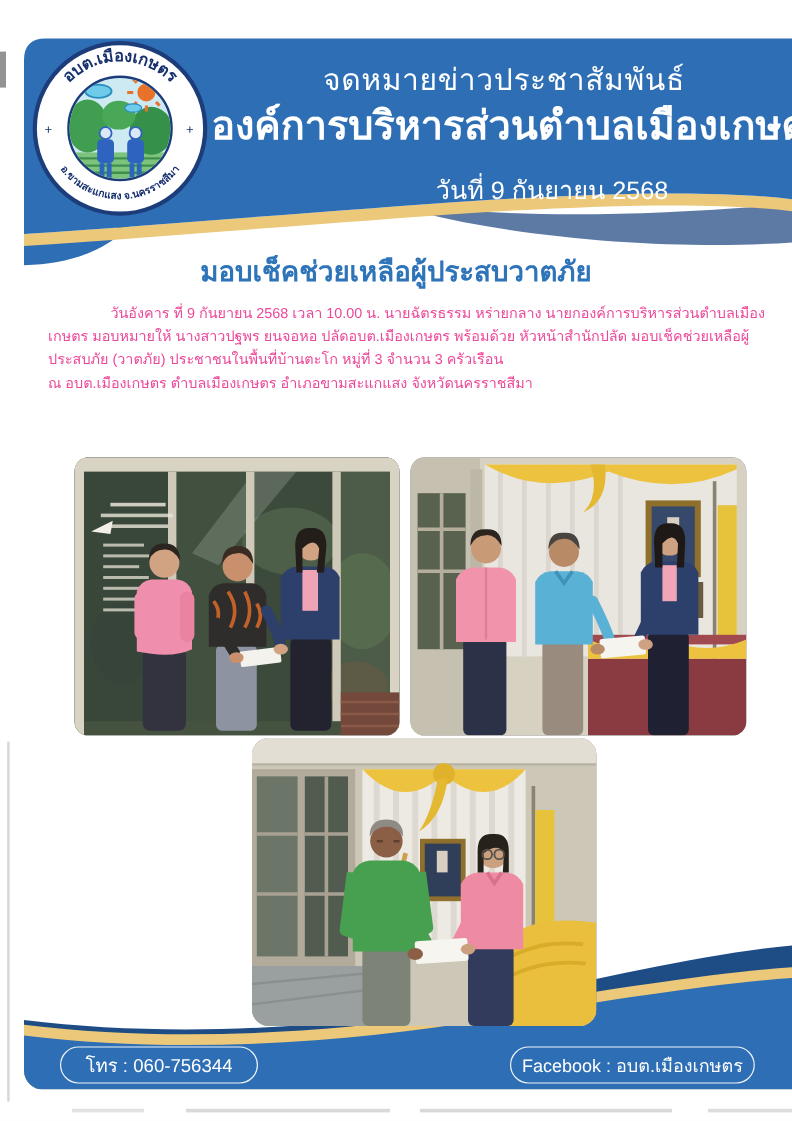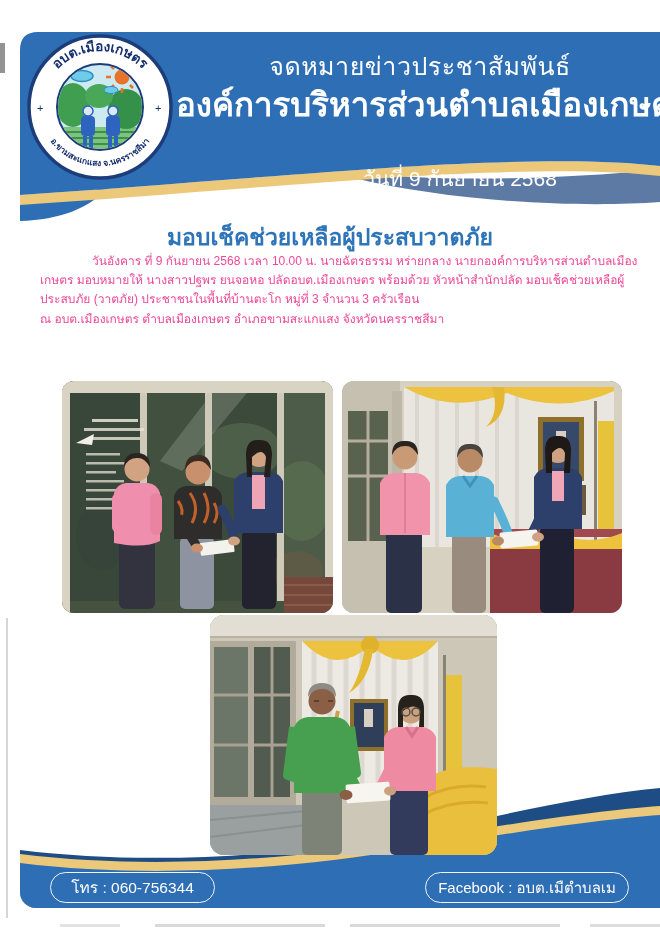--- a/index.html
+++ b/index.html
@@ -7,24 +7,24 @@
         font-family:"Liberation Sans","DejaVu Sans",sans-serif;}
   
   .header{position:absolute;left:20px;top:30px;width:640px;height:205px;}
   .header svg.waves{position:absolute;left:0;top:0;width:640px;height:205px;}
   .logo{position:absolute;left:5px;top:2px;width:150px;height:150px;}
   .h-title{position:absolute;left:170px;top:16px;width:460px;text-align:center;
            color:#ffffff;font-size:25px;font-weight:400;letter-spacing:.5px;}
   .h-org{position:absolute;left:156px;top:48px;width:484px;text-align:center;
          color:#ffffff;font-size:33px;font-weight:700;white-space:nowrap;}
   .h-date{position:absolute;left:240px;top:112px;width:400px;text-align:center;
-          color:#ffffff;font-size:21px;margin-top:20px;}
+          color:#ffffff;font-size:21px;}
   
   .headline{position:absolute;left:0;top:208px;width:660px;text-align:center;
-            color:#2e74b8;font-size:23px;font-weight:700;margin-top:11px;}
+            color:#2e74b8;font-size:23px;font-weight:700;}
   .body-text{position:absolute;left:40px;top:252px;width:600px;color:#ec4899;
              font-size:12px;line-height:1.6;white-space:pre-line;text-indent:52px;}
   
   .photo{position:absolute;border-radius:12px;overflow:hidden;background:#888;}
   .photo svg{display:block;width:100%;height:100%;}
   .photo1{left:62px;top:381px;width:271px;height:232px;}
   .photo2{left:342px;top:381px;width:280px;height:232px;}
   .photo3{left:210px;top:615px;width:287px;height:240px;border-radius:14px;z-index:5;}
   
   .footer{position:absolute;left:20px;top:780px;width:640px;height:128px;z-index:4;
@@ -257,21 +257,21 @@
   <div class="footer">
     <svg class="waves" viewBox="0 0 640 128" preserveAspectRatio="none">
       <path d="M0,70 C130,86 270,76 390,54 C480,36 570,14 640,8 L640,128 L0,128 Z" fill="#1e4d85"></path>
       <path d="M0,74 C130,90 270,80 390,60 C490,44 580,30 640,26 L640,128 L0,128 Z" fill="#ebc87a"></path>
       <path d="M0,83 C130,99 270,89 390,69 C490,53 580,39 640,35 L640,128 L0,128 Z" fill="#2e6eb4"></path>
     </svg>
     <div class="pill pill-phone">
       <span>โทร : 060-756344</span>
     </div>
     <div class="pill pill-facebook">
-      <span>Facebook : อบต.เมืตำบลเม</span>
+      <span>Facebook : อบต.เมืองเกษตร</span>
     </div>
   </div>
 
   <div class="artifact" style="left:0;top:43px;width:5px;height:30px;background:#3a3a3a;opacity:.55;"></div>
   <div class="artifact" style="left:6px;top:618px;width:2px;height:300px;background:#c4c4c4;opacity:.7;"></div>
   <div class="artifact" style="left:60px;top:924px;width:60px;height:3px;background:#e2e2e2;"></div>
   <div class="artifact" style="left:155px;top:924px;width:170px;height:3px;background:#d9d9d9;"></div>
   <div class="artifact" style="left:350px;top:924px;width:210px;height:3px;background:#d9d9d9;"></div>
   <div class="artifact" style="left:590px;top:924px;width:70px;height:3px;background:#dddddd;"></div>
 

